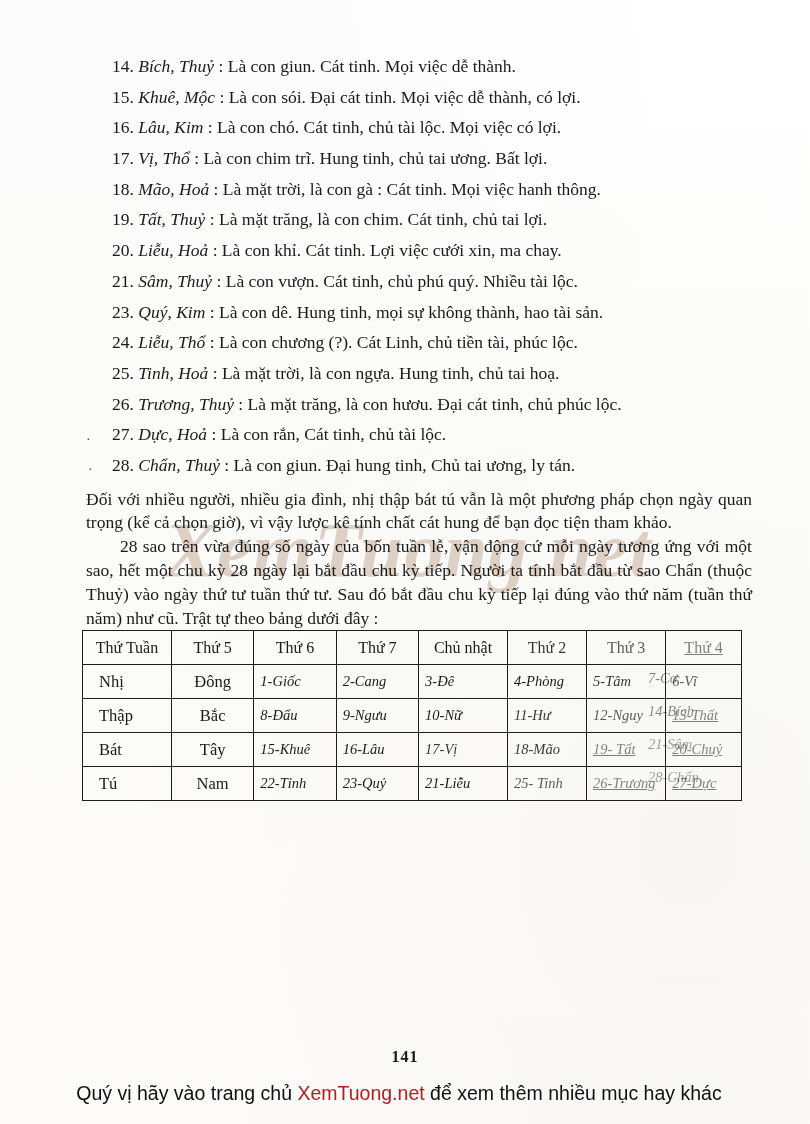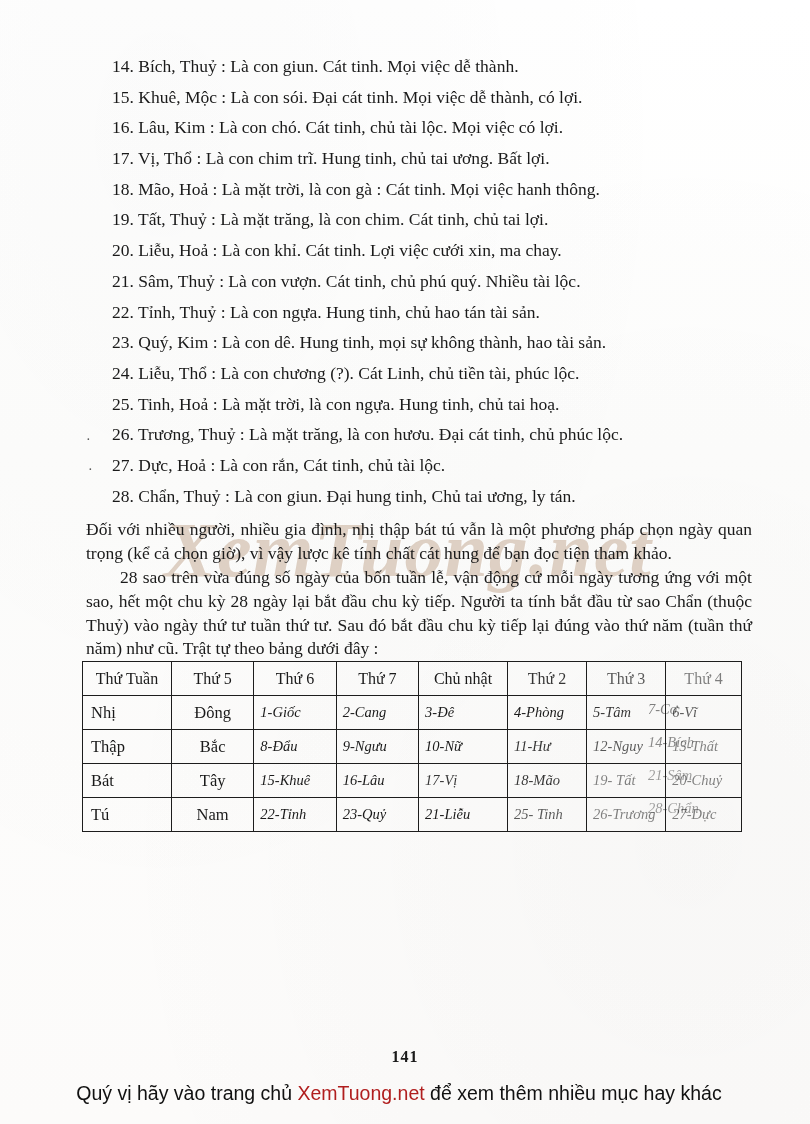--- a/index.html
+++ b/index.html
@@ -58,20 +58,21 @@
   .numbered-line {
     font-size: 17.5px;
     line-height: 1.0;
     margin-bottom: 13.2px;
     white-space: nowrap;
   }
   .numbered-line .num {
     font-style: normal;
   }
   .numbered-line .name {
+    font-style: italic;
     text-align: right;
   }
   .numbered-line .rest {
     font-style: normal;
   }
   .para {
     font-size: 17.5px;
     line-height: 1.36;
     text-align: justify;
     margin: 0;
@@ -100,37 +101,37 @@
     vertical-align: middle;
     white-space: nowrap;
     overflow: hidden;
   }
   table.astro td.hdr {
     text-align: center;
     font-size: 16px;
   }
   table.astro td.rowlbl {
     text-align: left;
-    padding-left: 8px;
+    padding-left: 16px;
     font-size: 16.5px;
   }
   table.astro td.dirlbl {
     text-align: center;
     font-size: 16.5px;
   }
   table.astro td.cell {
     font-style: italic;
     font-size: 14.5px;
     text-align: left;
     padding-left: 6px;
   }
   
   .fade-r1 { opacity: 0.88; }
   .fade-r2 { opacity: 0.72; }
-  .fade-r3 { opacity: 0.55; }
+  .fade-r3 { opacity: 0.55; text-decoration: underline; }
 
   .page-number {
     position: absolute;
     left: 0;
     right: 0;
     top: 1048px;
     text-align: center;
     font-size: 16px;
     font-weight: bold;
     letter-spacing: 1px;
@@ -211,25 +212,20 @@
       <span class="name">Liễu, Hoả</span>
       <span class="rest">: Là con khỉ. Cát tinh. Lợi việc cưới xin, ma chay.</span>
     </div>
 
     <div class="numbered-line">
       <span class="num">21.</span>
       <span class="name">Sâm, Thuỷ</span>
       <span class="rest">: Là con vượn. Cát tinh, chủ phú quý. Nhiều tài lộc.</span>
     </div>
 
-    <div class="numbered-line">
-      <span class="num">22.</span>
-      <span class="name">Tỉnh, Thuỷ</span>
-      <span class="rest">: Là con ngựa. Hung tinh, chủ hao tán tài sản.</span>
-    </div>
 
     <div class="numbered-line">
       <span class="num">23.</span>
       <span class="name">Quý, Kim</span>
       <span class="rest">: Là con dê. Hung tinh, mọi sự không thành, hao tài sản.</span>
     </div>
 
     <div class="numbered-line">
       <span class="num">24.</span>
       <span class="name">Liễu, Thổ</span>

